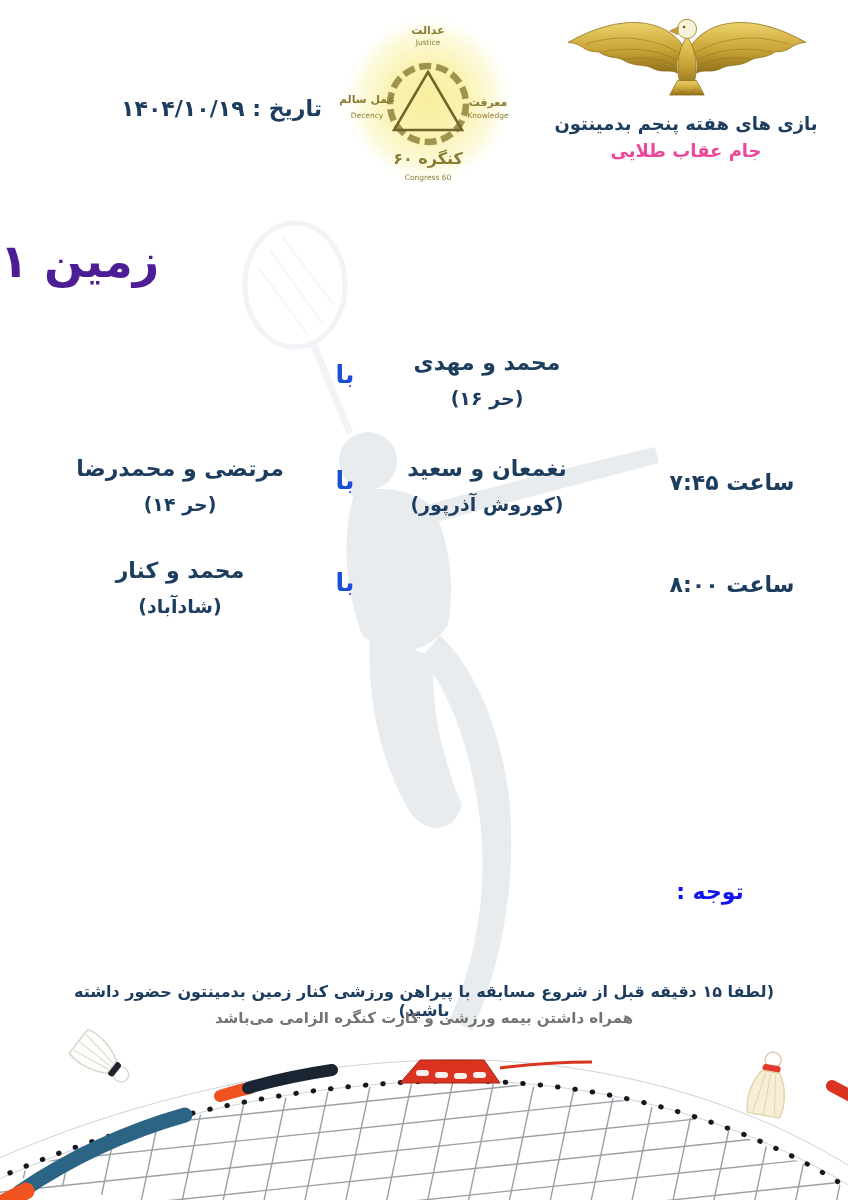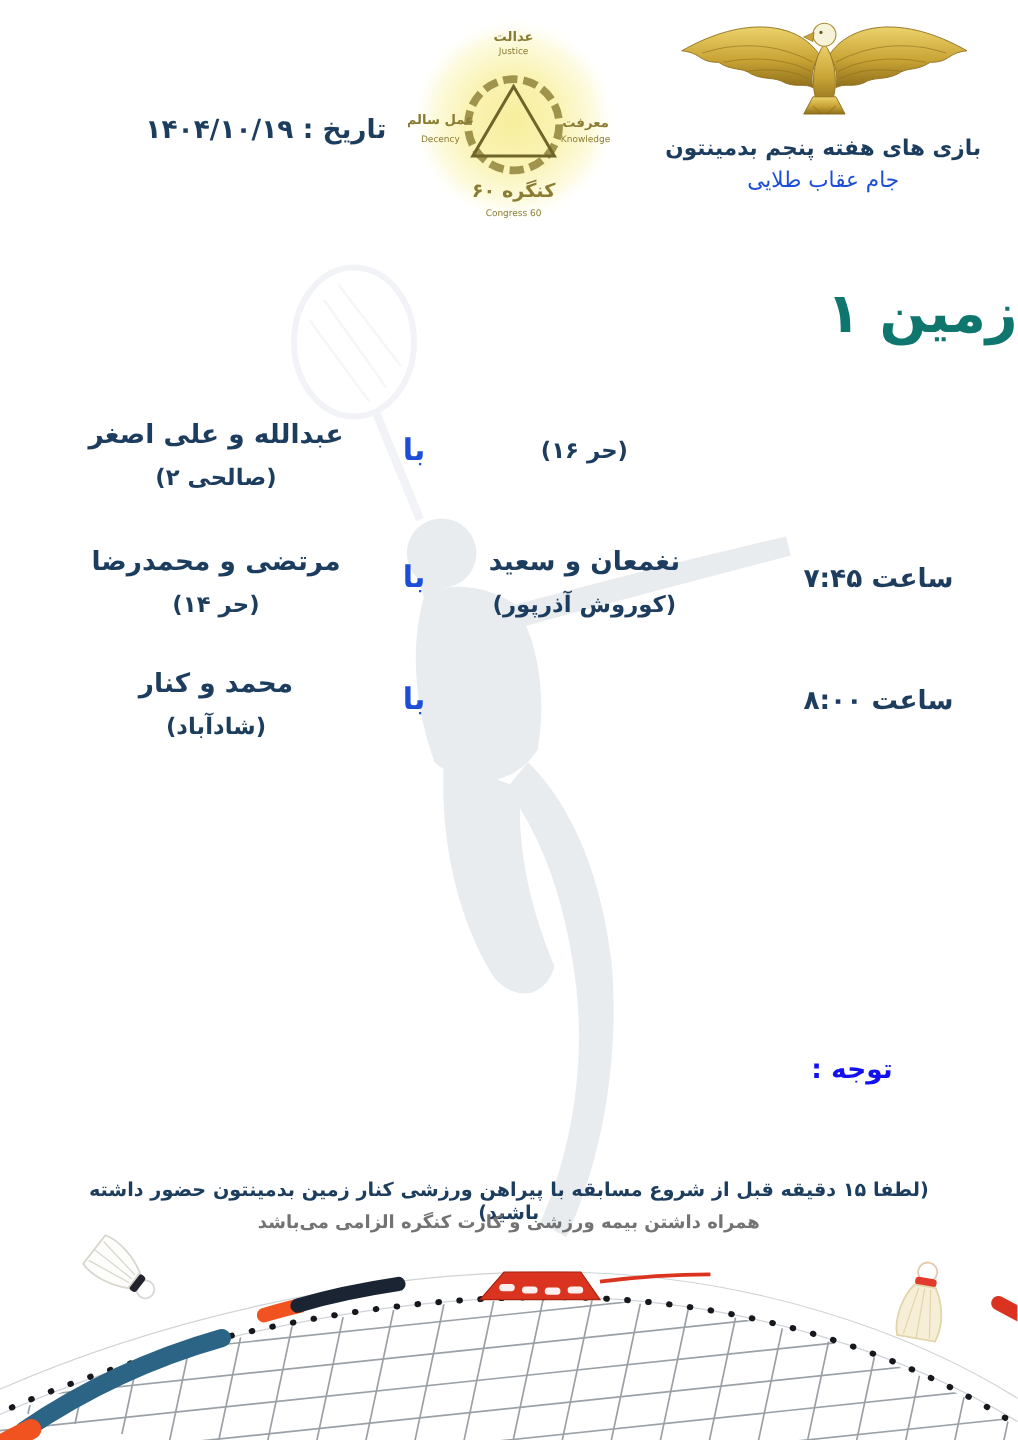--- a/index.html
+++ b/index.html
@@ -8,28 +8,28 @@
     background:#ffffff;
     font-family:"DejaVu Sans",sans-serif;
     direction:rtl;
   }
   .abs{position:absolute;}
 
   
   .eagle-wrap{right:30px;top:4px;width:262px;height:92px;}
   .event-lines{right:22px;top:86px;width:280px;text-align:center;margin-top:24px;}
   .event-line1{font-size:18px;font-weight:bold;color:#1d3d5f;line-height:1.5;}
-  .event-line2{font-size:18px;font-weight:normal;color:#1d4ed8;line-height:1.5;}
+  .event-line2{font-size:18px;font-weight:bold;color:#ec4899;line-height:1.5;}
   .congress-logo{left:340px;top:8px;width:176px;height:184px;}
   .date-label{left:52px;top:96px;width:270px;text-align:right;
     font-size:22px;font-weight:bold;color:#1d3d5f;}
 
   
-  .court-title{left:0;top:234px;width:848px;text-align:right;
-    font-size:46px;font-weight:bold;color:#0f766e;z-index:2;}
+  .court-title{left:0;top:234px;width:848px;text-align:left;
+    font-size:46px;font-weight:bold;color:#4c1d95;z-index:2;}
 
   
   .match-row{left:0;width:848px;height:84px;z-index:2;}
   .row-1{top:352px;} .row-2{top:458px;} .row-3{top:560px;}
   .time-label{position:absolute;right:30px;top:12px;width:172px;text-align:center;
     font-size:22px;font-weight:bold;color:#1d3d5f;}
   .team{position:absolute;text-align:center;}
   .team-a{right:266px;top:0;width:190px;}
   .team-b{left:36px;top:0;width:288px;}
   .team-name{font-size:22px;font-weight:bold;color:#1d3d5f;line-height:1.0;}
@@ -128,27 +128,24 @@
   <text x="88" y="156" text-anchor="middle" class="logo-script">کنگره ۶۰</text>
   <text x="88" y="172" text-anchor="middle" class="logo-en">Congress 60</text>
 </svg>
 
 <div class="abs date-label">تاریخ : ۱۴۰۴/۱۰/۱۹</div>
 
 <div class="abs court-title">زمین ۱</div>
 
 <div class="abs match-row row-1">
   <div class="team team-a">
+    <div class="team-name">محمد و مهدی</div>
     <div class="team-sub">(حر ۱۶)</div>
   </div>
   <div class="vs-label">با</div>
-  <div class="team team-b">
-    <div class="team-name">عبدالله و علی اصغر</div>
-    <div class="team-sub">(صالحی ۲)</div>
-  </div>
 </div>
 
 <div class="abs match-row row-2">
   <div class="time-label">ساعت ۷:۴۵</div>
   <div class="team team-a">
     <div class="team-name">نغمعان و سعید</div>
     <div class="team-sub">(کوروش آذرپور)</div>
   </div>
   <div class="vs-label">با</div>
   <div class="team team-b">

